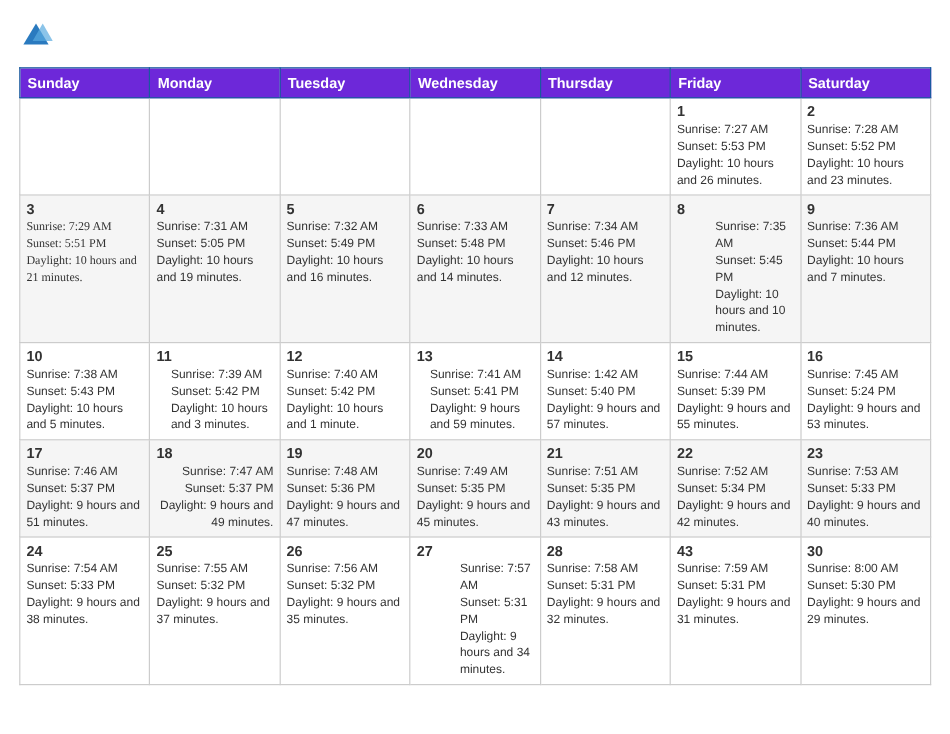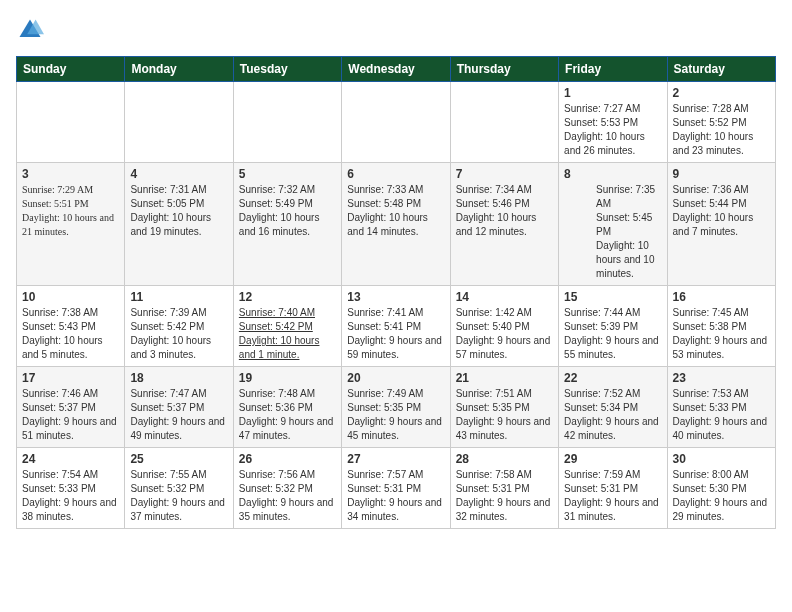--- a/index.html
+++ b/index.html
@@ -43,21 +43,21 @@
     }
     .location {
       font-size: 15px;
       color: #555;
     }
     .calendar {
       width: 100%;
       border-collapse: collapse;
     }
     .calendar th {
-      background: #14532d;
+      background: #6d28d9;
       color: #fff;
       font-size: 12px;
       font-weight: bold;
       padding: 5px 6px;
       text-align: left;
       border: 1px solid #1a5a9f;
     }
     .calendar td {
       border: 1px solid #ccc;
       vertical-align: top;
@@ -184,65 +184,65 @@
       </tr>
       <tr>
         <td>
           <span class="day-num">10</span>
           <div class="day-info" style="white-space: pre-line;">Sunrise: 7:38 AM
 Sunset: 5:43 PM
 Daylight: 10 hours and 5 minutes.</div>
         </td>
         <td>
           <span class="day-num">11</span>
-          <div class="day-info" style="white-space: pre-line;">Sunrise: 7:39 AM
+          <div class="day-info" style="white-space: pre-line; margin-left: 12px;">Sunrise: 7:39 AM
 Sunset: 5:42 PM
 Daylight: 10 hours and 3 minutes.</div>
         </td>
         <td>
           <span class="day-num">12</span>
-          <div class="day-info" style="white-space: pre-line; text-decoration: underline;">Sunrise: 7:40 AM
+          <div class="day-info" style="white-space: pre-line;">Sunrise: 7:40 AM
 Sunset: 5:42 PM
 Daylight: 10 hours and 1 minute.</div>
         </td>
         <td>
           <span class="day-num">13</span>
-          <div class="day-info" style="white-space: pre-line;">Sunrise: 7:41 AM
+          <div class="day-info" style="white-space: pre-line; margin-left: 11px;">Sunrise: 7:41 AM
 Sunset: 5:41 PM
 Daylight: 9 hours and 59 minutes.</div>
         </td>
         <td>
           <span class="day-num">14</span>
           <div class="day-info" style="white-space: pre-line;">Sunrise: 1:42 AM
 Sunset: 5:40 PM
 Daylight: 9 hours and 57 minutes.</div>
         </td>
         <td>
           <span class="day-num">15</span>
           <div class="day-info" style="white-space: pre-line;">Sunrise: 7:44 AM
 Sunset: 5:39 PM
 Daylight: 9 hours and 55 minutes.</div>
         </td>
         <td>
           <span class="day-num">16</span>
           <div class="day-info" style="white-space: pre-line;">Sunrise: 7:45 AM
-Sunset: 5:38 PM
+Sunset: 5:24 PM
 Daylight: 9 hours and 53 minutes.</div>
         </td>
       </tr>
       <tr>
         <td>
           <span class="day-num">17</span>
           <div class="day-info" style="white-space: pre-line;">Sunrise: 7:46 AM
 Sunset: 5:37 PM
 Daylight: 9 hours and 51 minutes.</div>
         </td>
         <td>
           <span class="day-num">18</span>
-          <div class="day-info" style="white-space: pre-line;">Sunrise: 7:47 AM
+          <div class="day-info" style="white-space: pre-line; text-align: right;">Sunrise: 7:47 AM
 Sunset: 5:37 PM
 Daylight: 9 hours and 49 minutes.</div>
         </td>
         <td>
           <span class="day-num">19</span>
           <div class="day-info" style="white-space: pre-line;">Sunrise: 7:48 AM
 Sunset: 5:36 PM
 Daylight: 9 hours and 47 minutes.</div>
         </td>
         <td>
@@ -284,32 +284,32 @@
 Daylight: 9 hours and 37 minutes.</div>
         </td>
         <td>
           <span class="day-num">26</span>
           <div class="day-info" style="white-space: pre-line;">Sunrise: 7:56 AM
 Sunset: 5:32 PM
 Daylight: 9 hours and 35 minutes.</div>
         </td>
         <td>
           <span class="day-num">27</span>
-          <div class="day-info" style="white-space: pre-line;">Sunrise: 7:57 AM
+          <div class="day-info" style="white-space: pre-line; margin-left: 36px;">Sunrise: 7:57 AM
 Sunset: 5:31 PM
 Daylight: 9 hours and 34 minutes.</div>
         </td>
         <td>
           <span class="day-num">28</span>
           <div class="day-info" style="white-space: pre-line;">Sunrise: 7:58 AM
 Sunset: 5:31 PM
 Daylight: 9 hours and 32 minutes.</div>
         </td>
         <td>
-          <span class="day-num">29</span>
+          <span class="day-num">43</span>
           <div class="day-info" style="white-space: pre-line;">Sunrise: 7:59 AM
 Sunset: 5:31 PM
 Daylight: 9 hours and 31 minutes.</div>
         </td>
         <td>
           <span class="day-num">30</span>
           <div class="day-info" style="white-space: pre-line;">Sunrise: 8:00 AM
 Sunset: 5:30 PM
 Daylight: 9 hours and 29 minutes.</div>
         </td>

